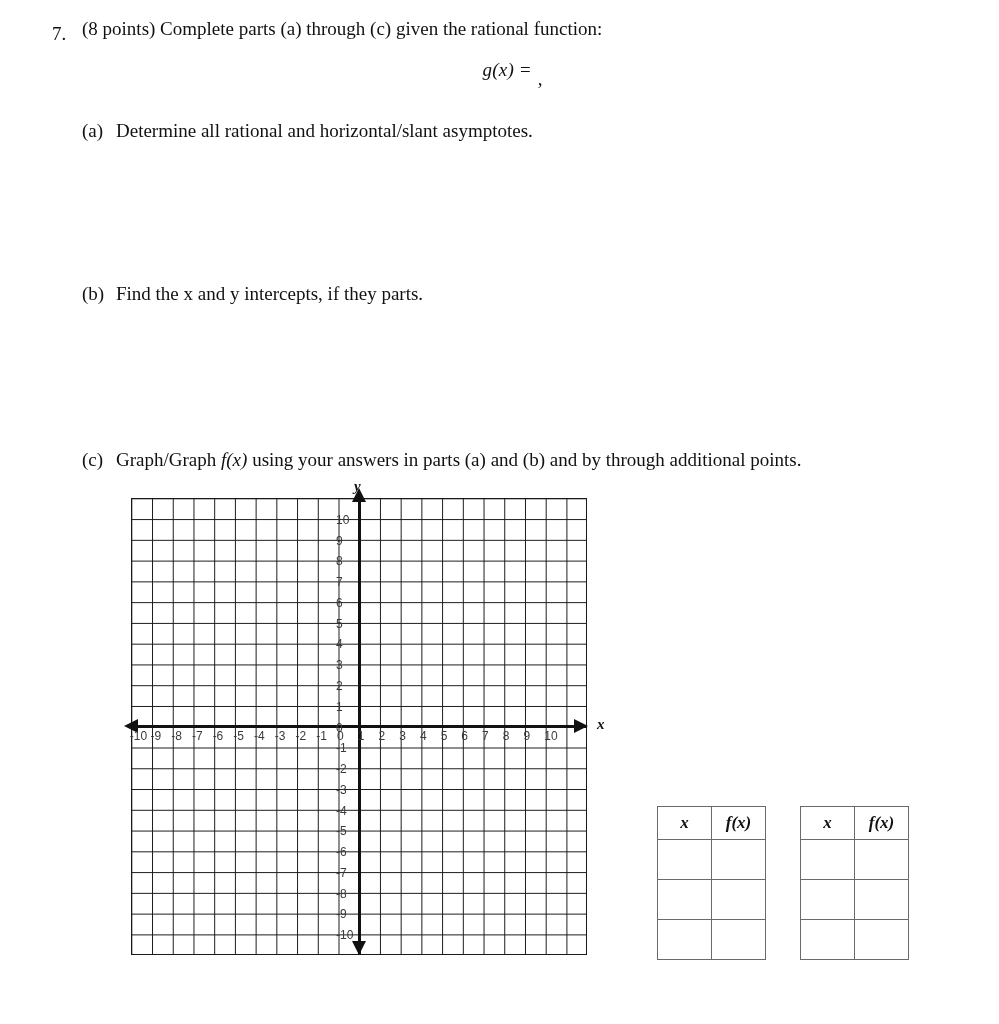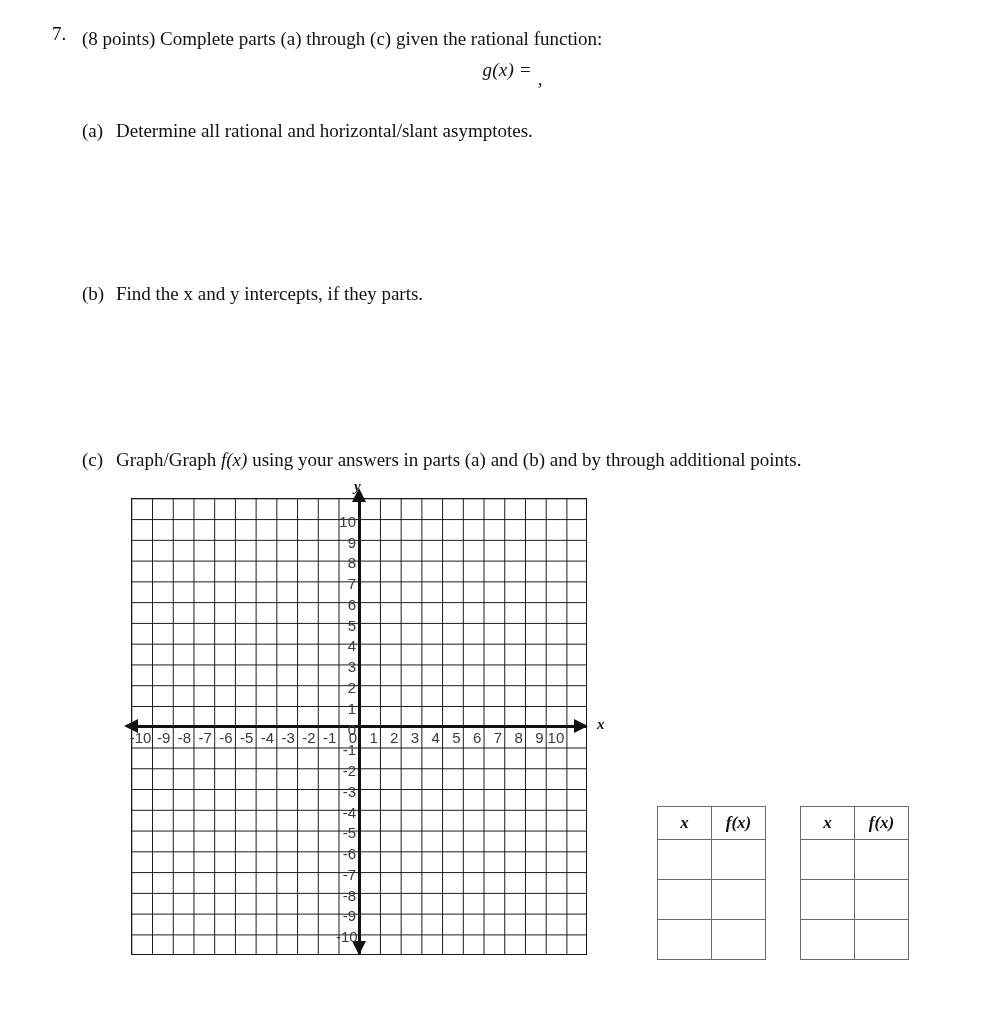--- a/index.html
+++ b/index.html
@@ -20,21 +20,21 @@
   .q-number {
     position: absolute;
     left: 52px;
     top: 21px;
     font-size: 19px;
     line-height: 26px;
   }
   .q-stem {
     position: absolute;
     left: 82px;
-    top: 26px;
+    top: 16px;
     font-size: 19px;
     line-height: 26px;
     white-space: nowrap;
   }
 
   
   .formula {
     position: absolute;
     left: 0;
     top: 57px;
@@ -189,24 +189,23 @@
     font-style: italic;
     font-weight: bold;
     font-size: 15px;
     color: #111;
   }
   .axis-name-y { left: 244px; top: 0px; }
   .axis-name-x { left: 487px; top: 238px; }
 
   .tick-label {
     position: absolute;
-    font-size: 15px;
+    font-size: 12px;
     font-family: "Liberation Sans", sans-serif;
     color: #3a3a3a;
-    text-align: right;
     white-space: nowrap;
   }
   .tick-y { width: 20px; }
   .tick-x { width: 20px; }
 
   
   .vtable {
     position: absolute;
     border-collapse: collapse;
     background: #fff;

